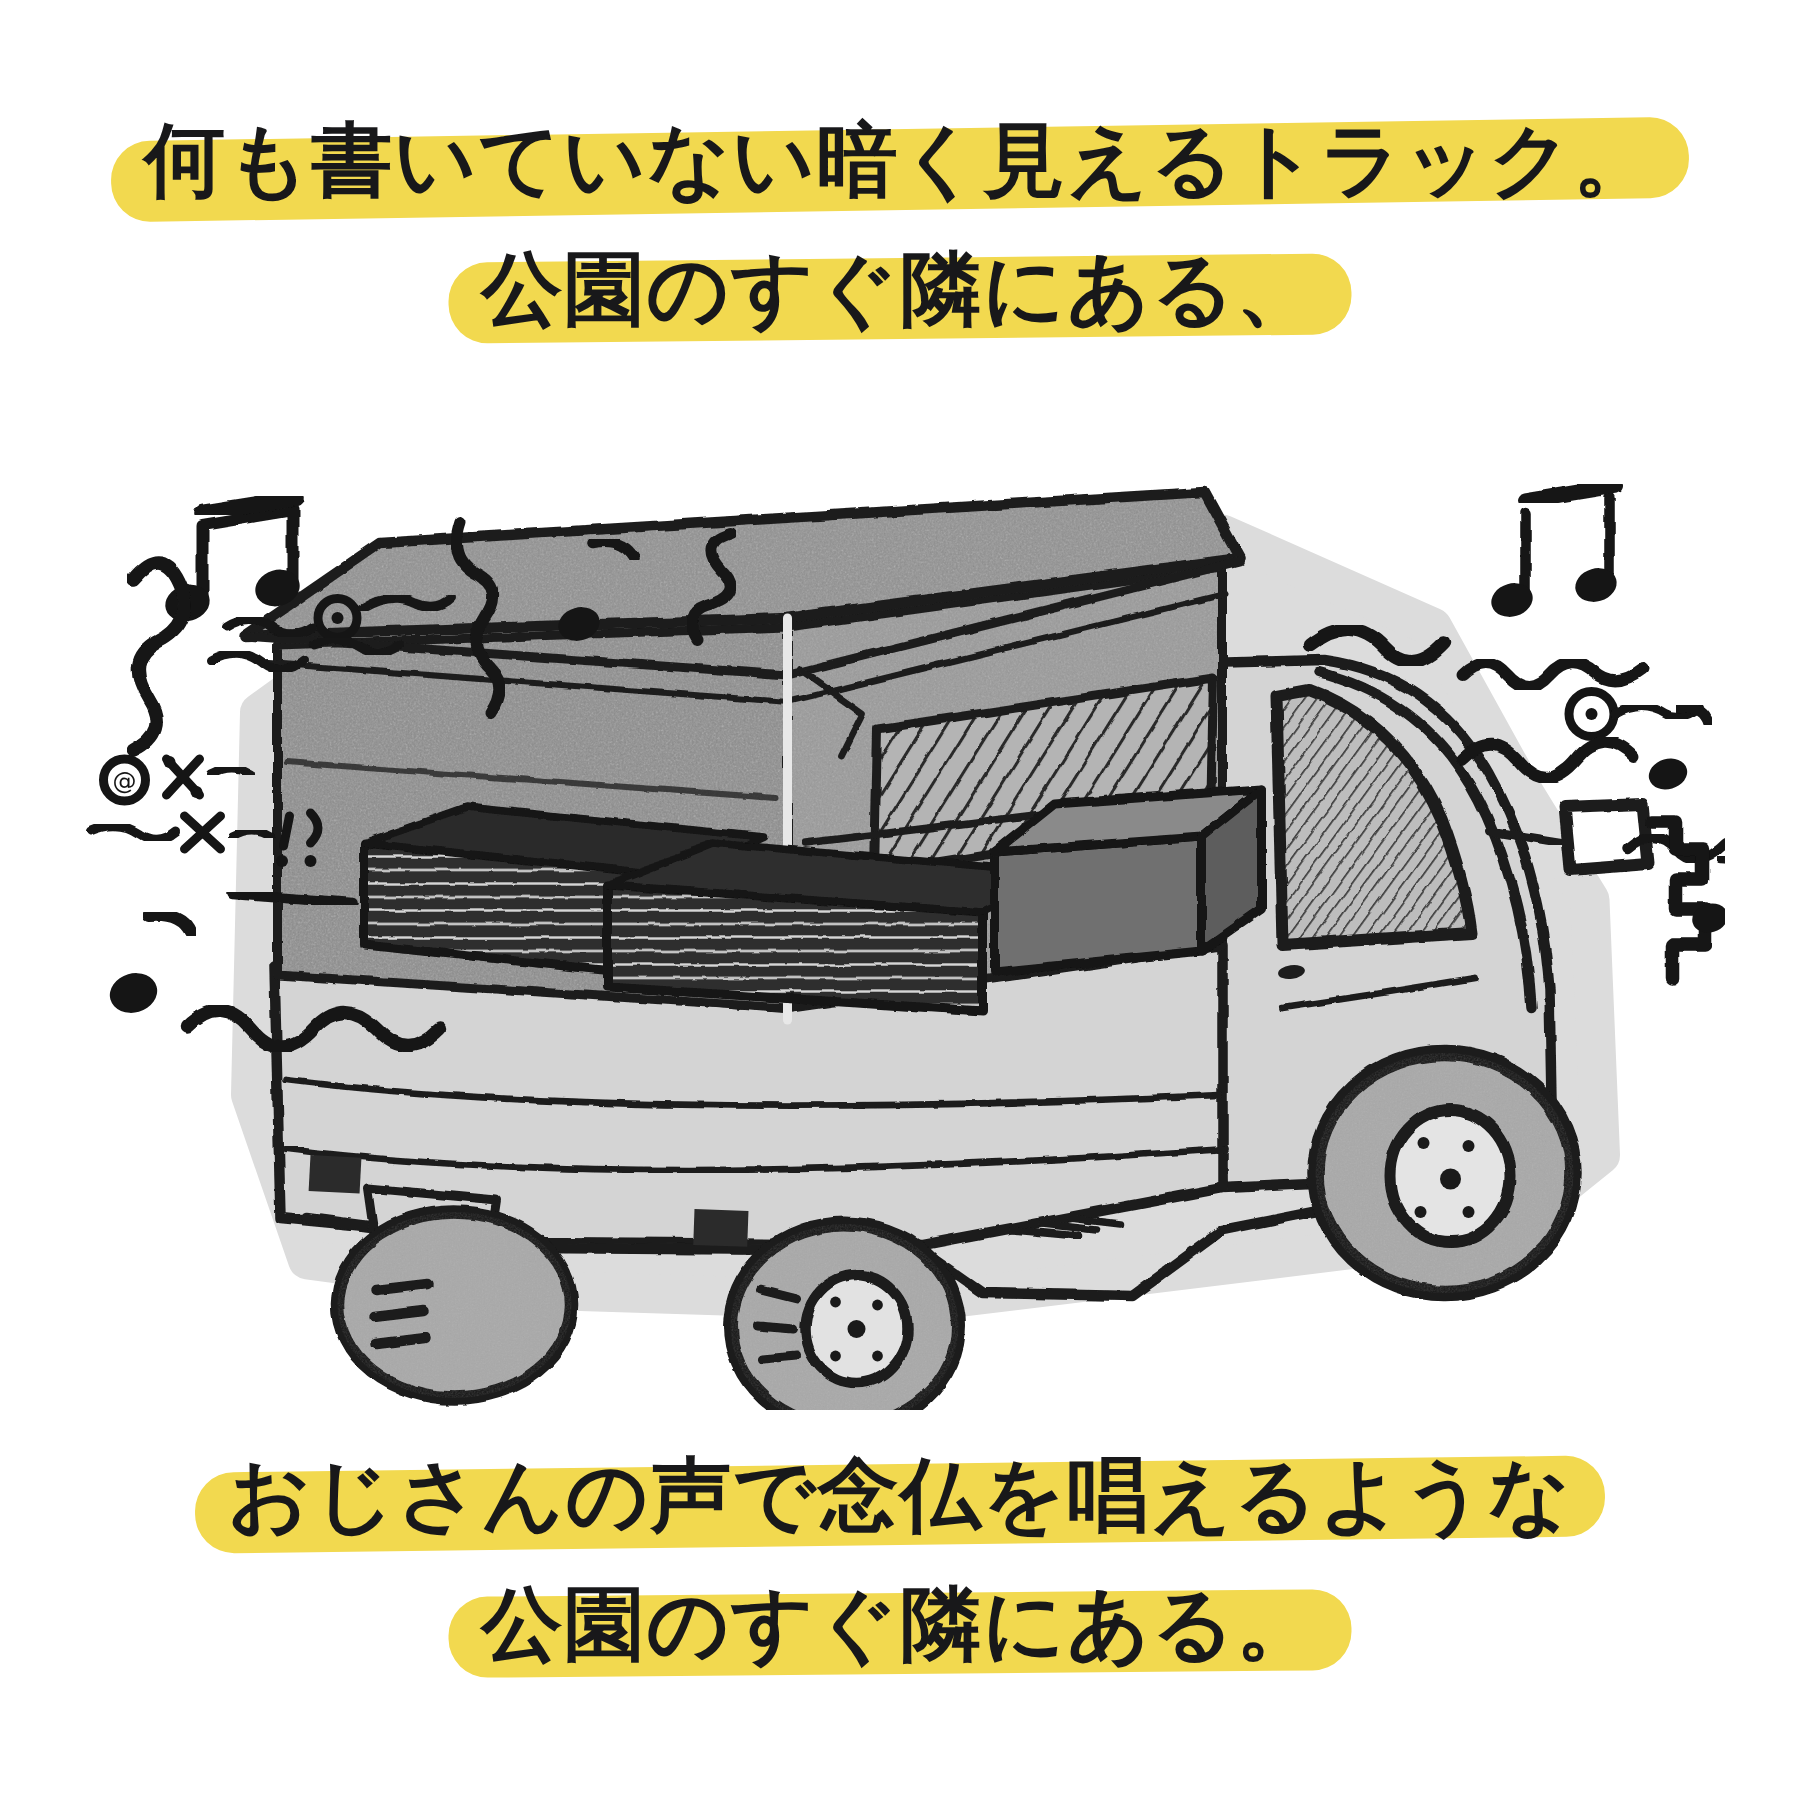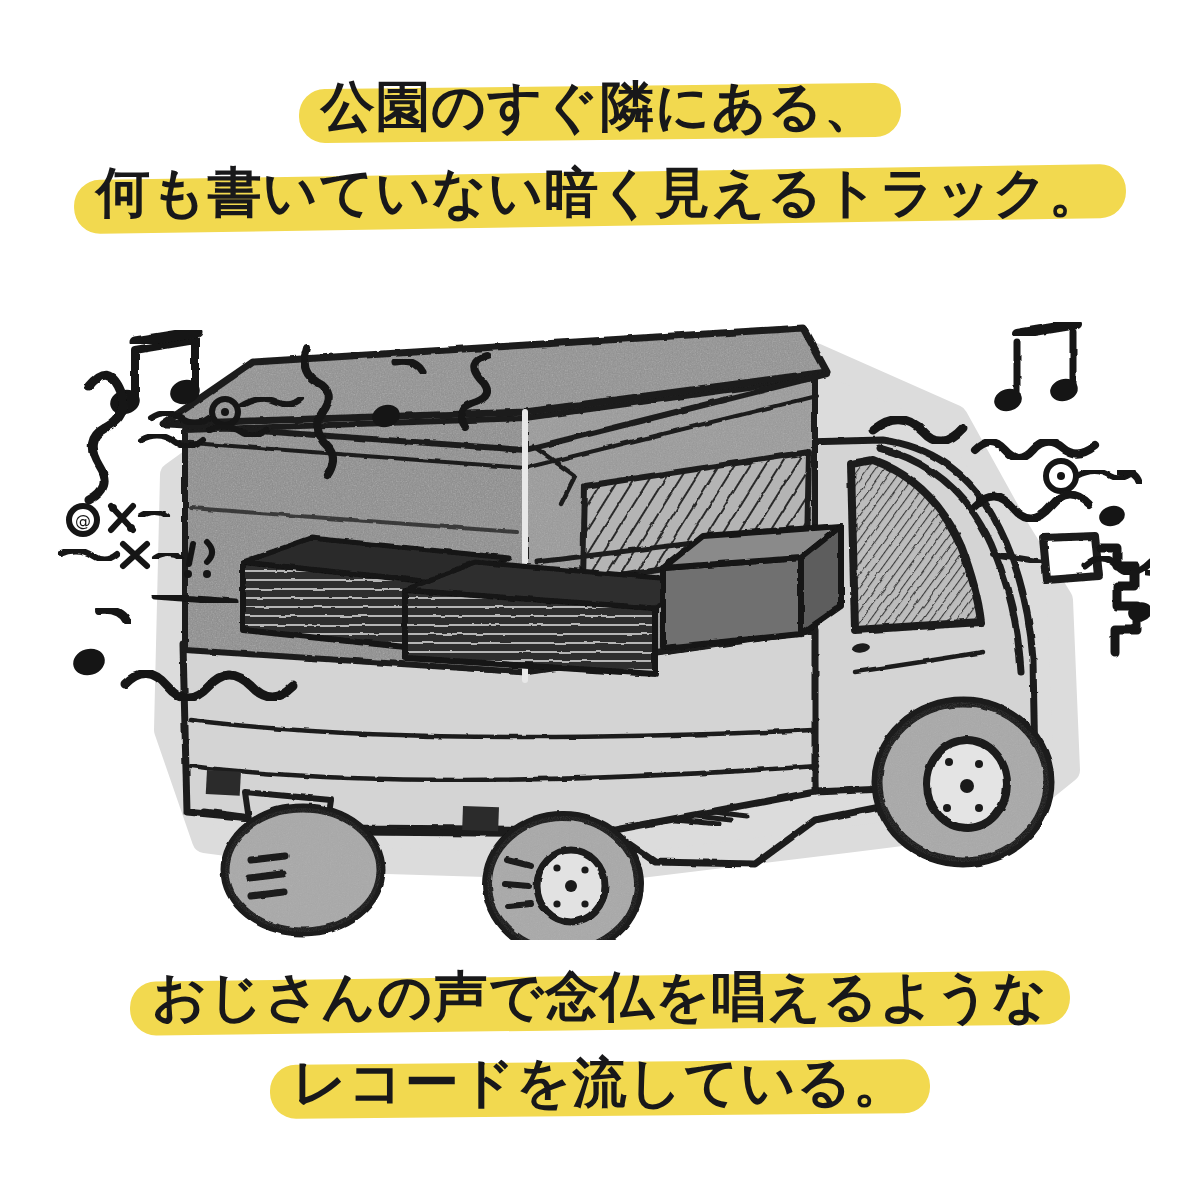--- a/index.html
+++ b/index.html
@@ -72,27 +72,27 @@
     height: 640px;
   }
   #illustration svg { display: block; width: 100%; height: 100%; }
 </style>
 </head>
 <body>
 
 <div id="canvas">
 
   <div class="caption-group" id="caption-top">
+    <div class="caption-line" id="cap-t-1">
+      <span class="hl"></span>
+      <span class="txt">何も書いていない暗く見えるトラック。</span>
+    </div>
     <div class="caption-line" id="cap-t-0">
       <span class="hl"></span>
       <span class="txt">公園のすぐ隣にある、</span>
-    </div>
-    <div class="caption-line" id="cap-t-1">
-      <span class="hl"></span>
-      <span class="txt">何も書いていない暗く見えるトラック。</span>
     </div>
   </div>
 
   <div id="illustration">
     <svg viewBox="0 0 1095 640" xmlns="http://www.w3.org/2000/svg">
       <defs>
 
         <filter id="grain" x="-10%" y="-10%" width="120%" height="120%">
           <feTurbulence type="fractalNoise" baseFrequency="0.75" numOctaves="4" seed="7" result="n"></feTurbulence>
           <feColorMatrix in="n" type="saturate" values="0"></feColorMatrix>
@@ -327,17 +327,17 @@
     </svg>
   </div>
 
   <div class="caption-group" id="caption-bottom">
     <div class="caption-line" id="cap-b-0">
       <span class="hl"></span>
       <span class="txt">おじさんの声で念仏を唱えるような</span>
     </div>
     <div class="caption-line" id="cap-b-1">
       <span class="hl"></span>
-      <span class="txt">レコードを流している。</span>
+      <span class="txt">公園のすぐ隣にある。</span>
     </div>
   </div>
 
 </div>
 
 </body></html>

